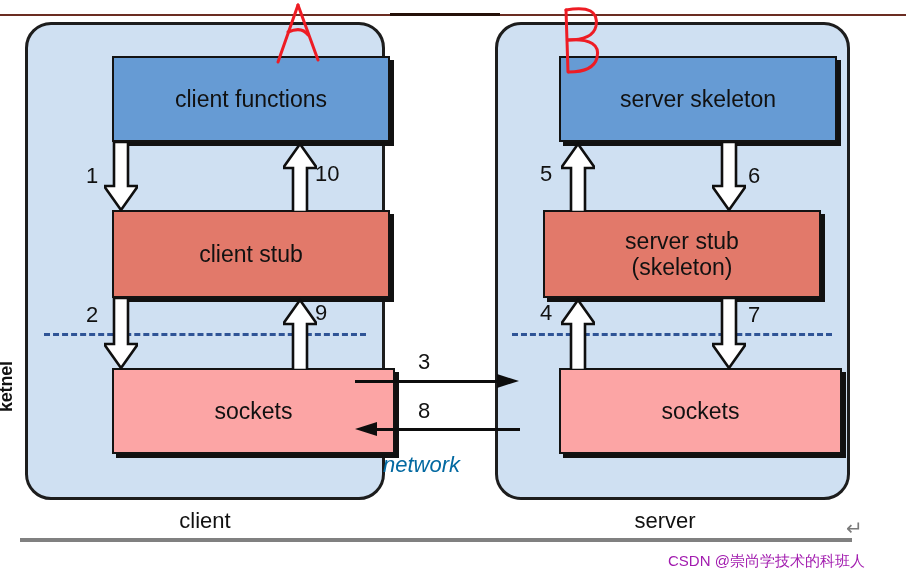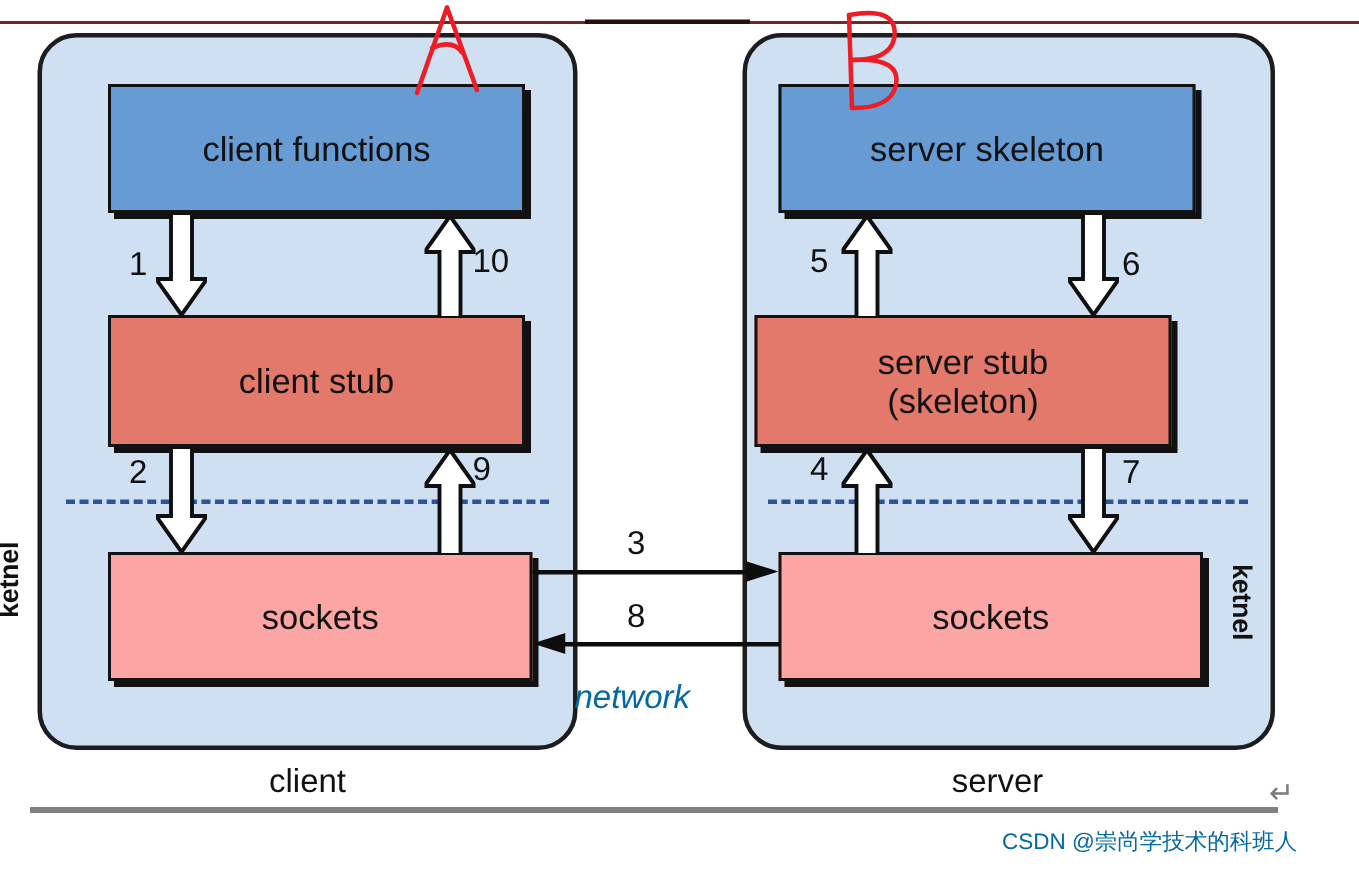--- a/index.html
+++ b/index.html
@@ -72,20 +72,21 @@
     box-sizing: border-box;
     border: 2px solid #131313;
     box-shadow: 4px 4px 0 0 #111111;
     display: flex;
     align-items: center;
     justify-content: center;
     text-align: center;
     color: #111111;
     font-size: 23px;
     line-height: 1.15;
+    margin-left: 40px;
   }
   .box.blue   { background: #669bd4; }
   .box.red    { background: #e2796a; }
   .box.orange { background: #fca5a5; }
 
   #box-client-functions { left: 72px;  top: 56px;  width: 278px; height: 86px; }
   #box-client-stub      { left: 72px;  top: 210px; width: 278px; height: 88px; }
   #box-client-sockets   { left: 72px;  top: 368px; width: 283px; height: 86px; }
 
   #box-server-functions { left: 519px; top: 56px;  width: 278px; height: 86px; }
@@ -148,21 +149,21 @@
   }
   #return-glyph {
     position: absolute; left: 846px; top: 516px;
     font-size: 20px; color: #7a7a7a;
   }
 
   
   #watermark {
     position: absolute; left: 668px; top: 552px;
     font-size: 15px;
-    color: #0369a1;
+    color: #a21caf;
     white-space: nowrap;
   }
 </style>
 </head>
 <body>
 
 <div id="stage">
 
   <div class="top-rule"></div>
   <div class="top-rule-dots"></div>

